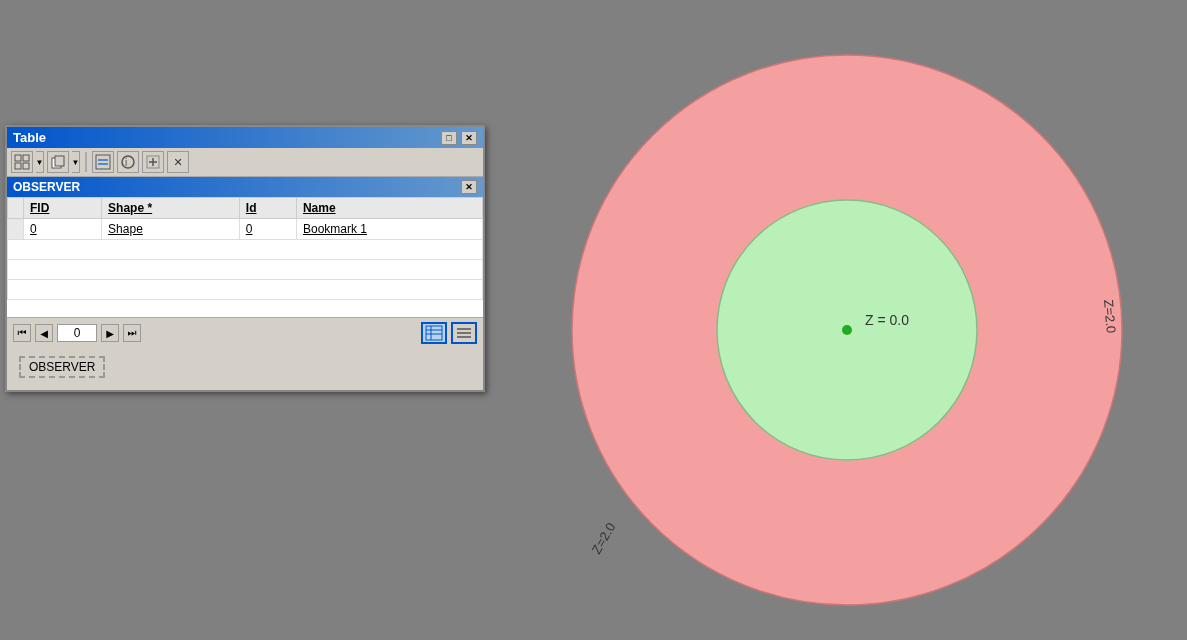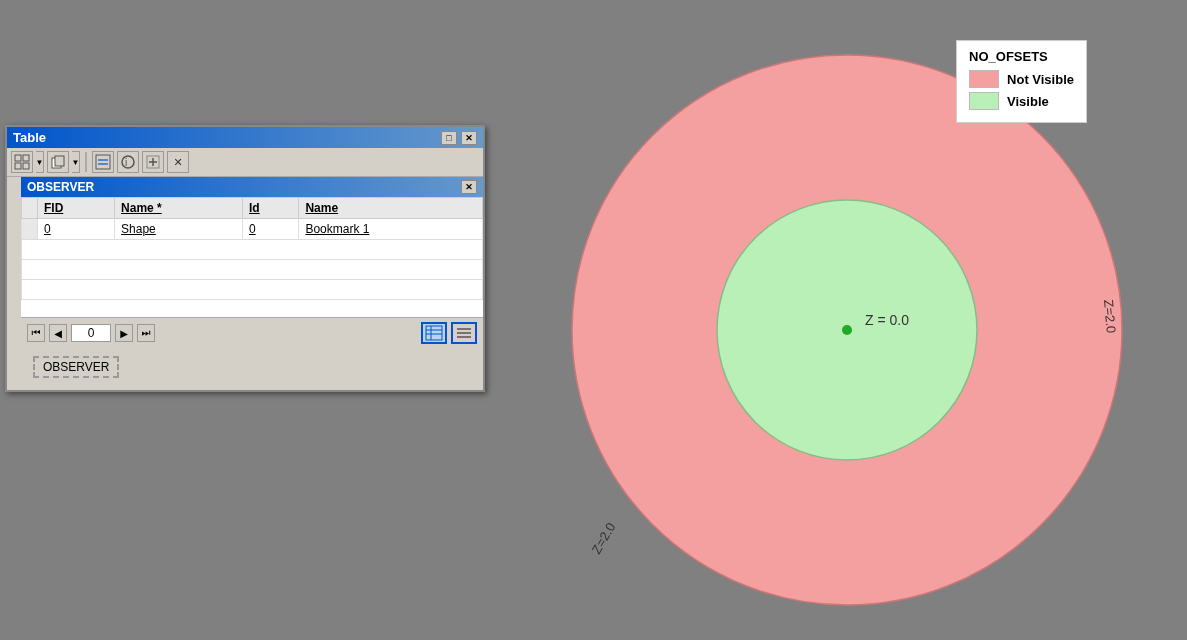--- a/index.html
+++ b/index.html
@@ -90,21 +90,20 @@
       display: flex;
       align-items: center;
       justify-content: center;
       cursor: pointer;
       font-size: 8px;
     }
 
     
     .observer-panel {
       background: #d4d0c8;
-      padding-left: 14px;
     }
 
     .observer-title-bar {
       background: linear-gradient(to right, #0055cc, #6699cc);
       color: white;
       padding: 3px 6px;
       display: flex;
       align-items: center;
       justify-content: space-between;
       font-size: 12px;
@@ -321,21 +320,21 @@
       <span>OBSERVER</span>
       <div class="title-btn">✕</div>
     </div>
 
     <div class="table-container">
       <table class="data-table">
         <thead>
           <tr>
             <th class="row-selector"></th>
             <th>FID</th>
-            <th>Name *</th>
+            <th>Shape *</th>
             <th>Id</th>
             <th>Name</th>
           </tr>
         </thead>
         <tbody>
           <tr>
             <td class="row-selector"></td>
             <td>0</td>
             <td>Shape</td>
             <td>0</td>
@@ -380,31 +379,20 @@
 
 
     <div style="padding: 4px 6px 8px 6px;">
       <div class="observer-label">OBSERVER</div>
     </div>
   </div>
 </div>
 
 <div class="viz-panel">
   
-  <div class="legend-box">
-    <div class="legend-title">NO_OFSETS</div>
-    <div class="legend-item">
-      <div class="legend-color" style="background-color: #f5a0a0;"></div>
-      <span>Not Visible</span>
-    </div>
-    <div class="legend-item">
-      <div class="legend-color" style="background-color: #b8f0b8;"></div>
-      <span>Visible</span>
-    </div>
-  </div>
 
   
   <svg class="viz-svg" viewBox="0 0 650 600">
 
     <circle cx="330" cy="310" r="275" fill="#f5a0a0" stroke="#cc7777" stroke-width="1.5"></circle>
 
     <circle cx="330" cy="310" r="130" fill="#b8f0b8" stroke="#88bb88" stroke-width="1.5"></circle>
 
     <circle cx="330" cy="310" r="5" fill="#22aa22"></circle>
 

